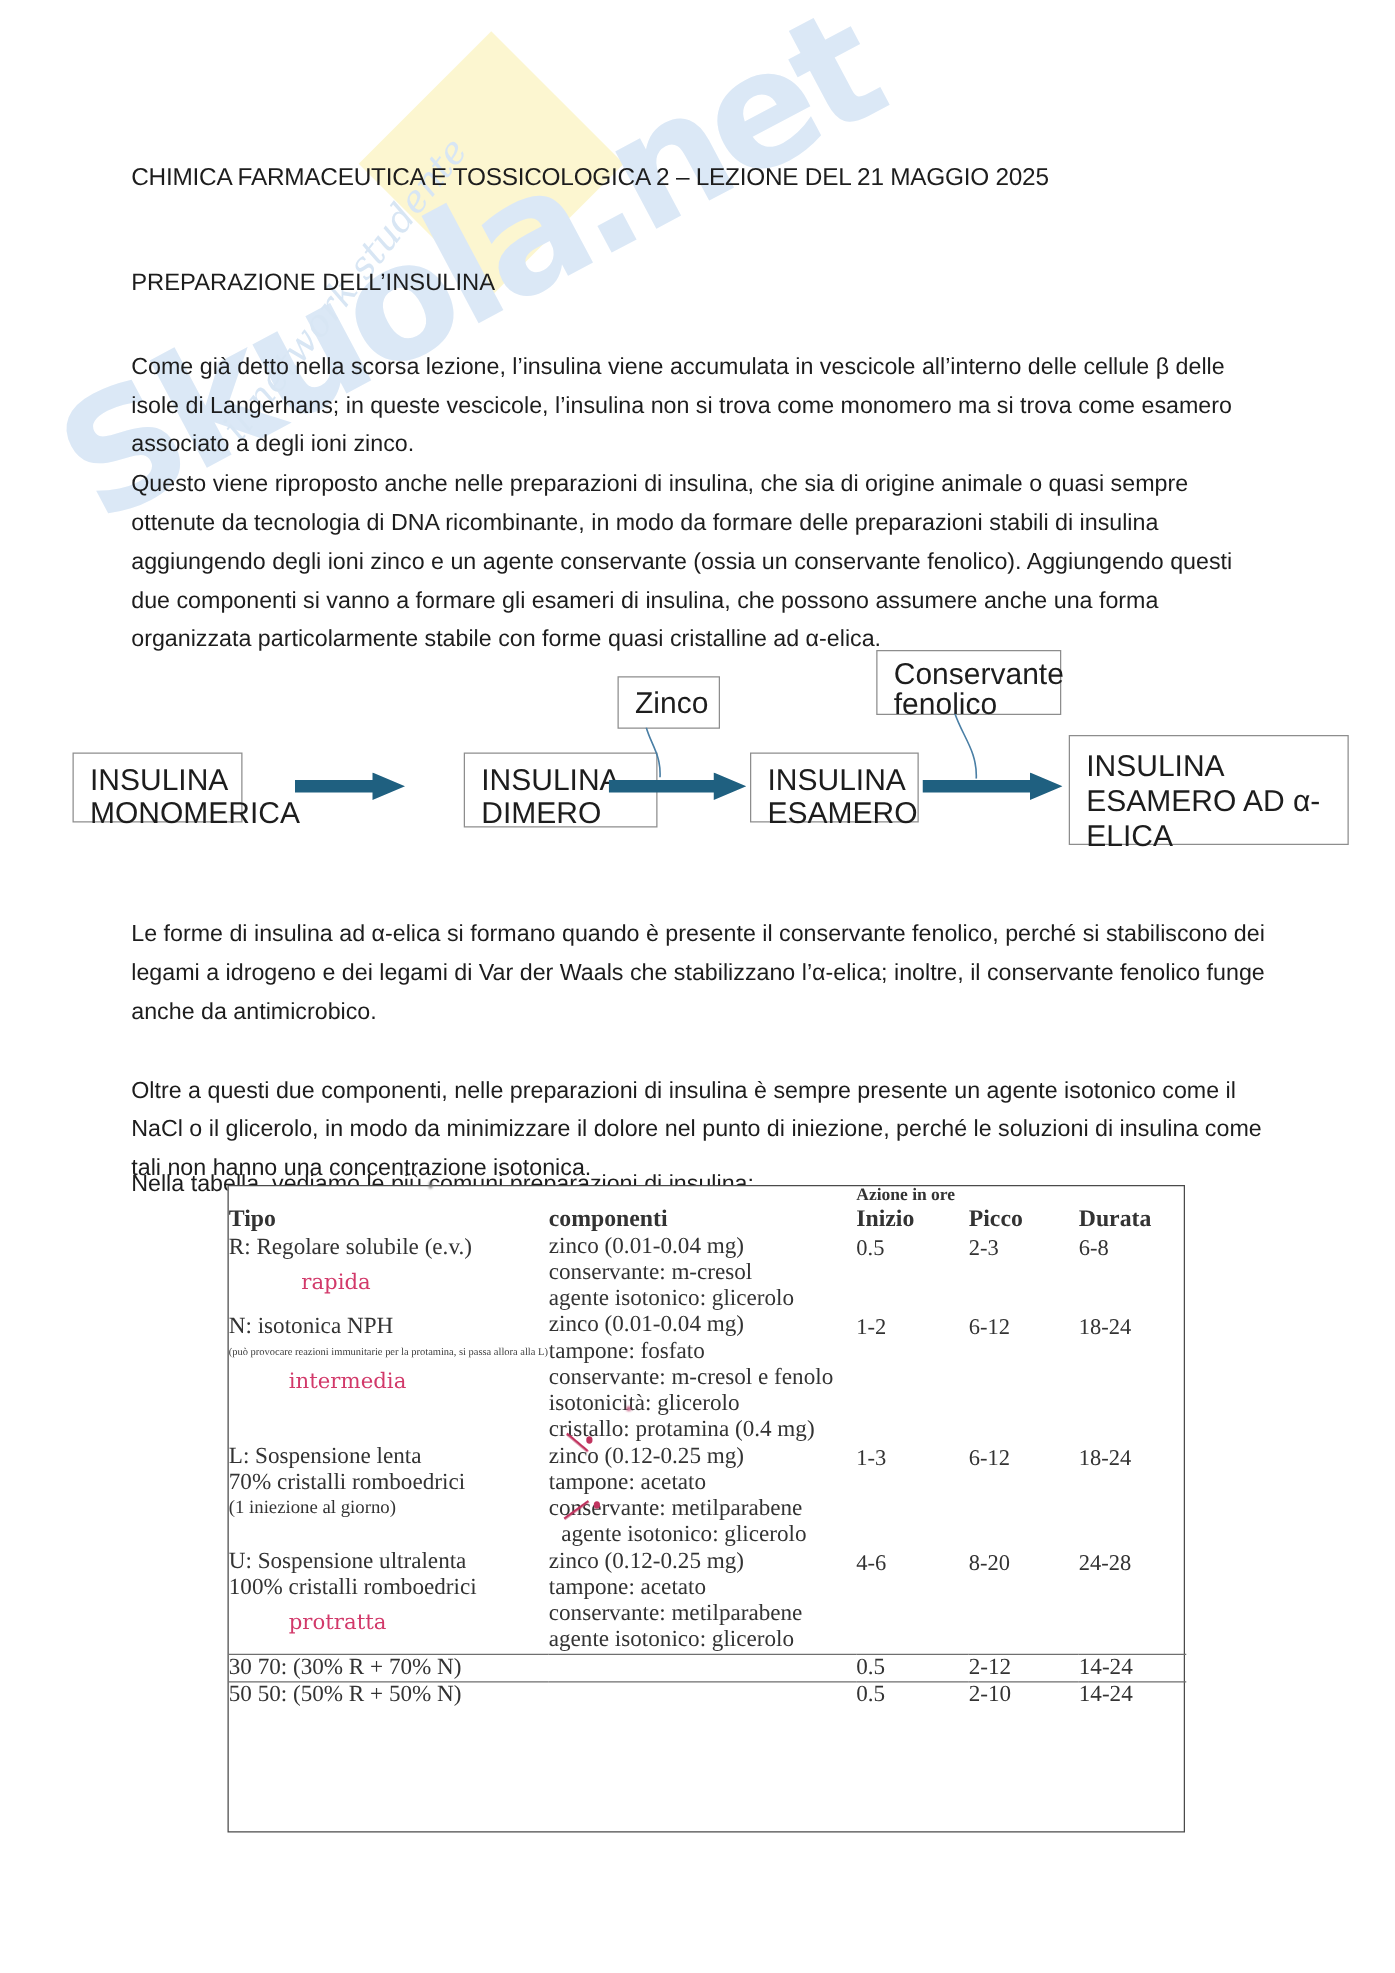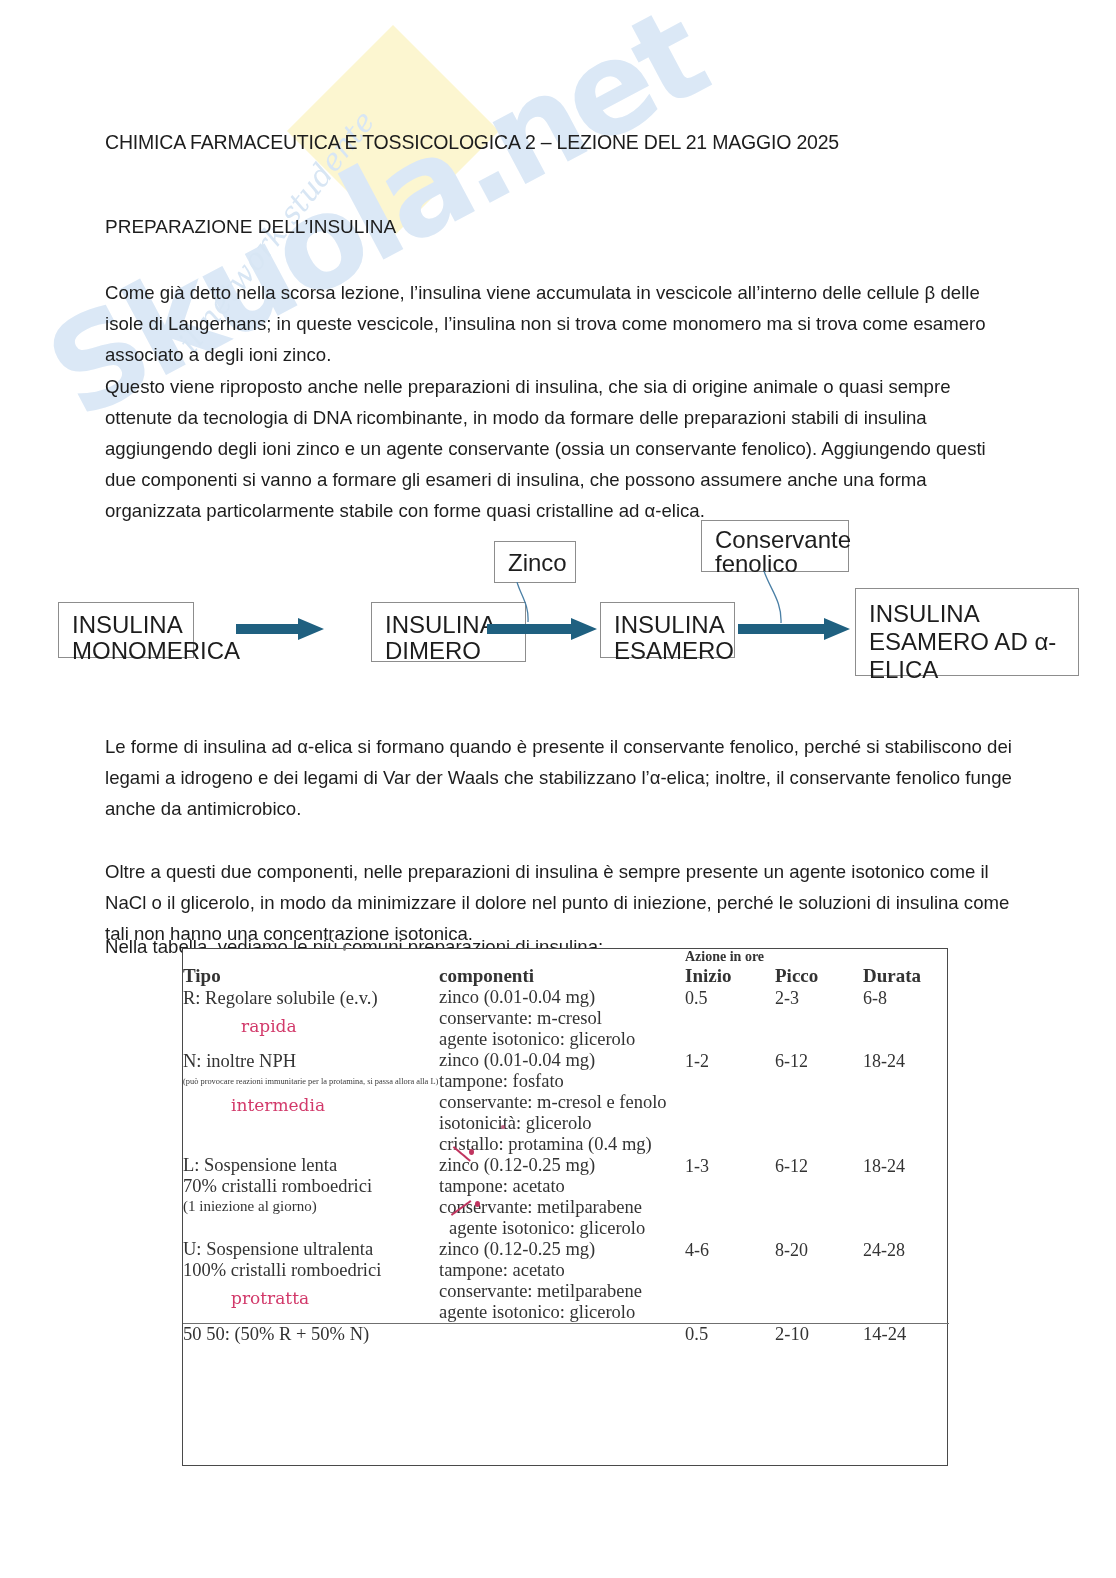--- a/index.html
+++ b/index.html
@@ -337,21 +337,21 @@
             <span class="subline">conservante: m-cresol</span>
             <span class="subline">agente isotonico: glicerolo</span>
           </td>
           <td class="r-num">0.5</td>
           <td class="r-num">2-3</td>
           <td class="r-num">6-8</td>
         </tr>
 
         <tr>
           <td class="r-tipo">
-            <span>N: inoltre NPH</span>
+            <span>N: isotonica NPH</span>
             <span class="tiny-note">(può provocare reazioni immunitarie per la protamina, si passa allora alla L)</span>
             <span class="handwrite">intermedia</span>
           </td>
           <td class="r-comp">
             <span class="subline">zinco (0.01-0.04 mg)</span>
             <span class="subline">tampone: fosfato</span>
             <span class="subline">conservante: m-cresol e fenolo</span>
             <span class="subline">isotonicità: glicerolo</span>
             <span class="subline">cristallo: protamina (0.4 mg)</span>
           </td>
@@ -387,20 +387,27 @@
             <span class="subline">zinco (0.12-0.25 mg)</span>
             <span class="subline">tampone: acetato</span>
             <span class="subline">conservante: metilparabene</span>
             <span class="subline">agente isotonico: glicerolo</span>
           </td>
           <td class="r-num">4-6</td>
           <td class="r-num">8-20</td>
           <td class="r-num">24-28</td>
         </tr>
 
+        <tr class="mixrow">
+          <td>30 70: (30% R + 70% N)</td>
+          <td></td>
+          <td class="num">0.5</td>
+          <td class="num">2-12</td>
+          <td class="num">14-24</td>
+        </tr>
 
         <tr class="mixrow">
           <td>50 50: (50% R + 50% N)</td>
           <td></td>
           <td class="num">0.5</td>
           <td class="num">2-10</td>
           <td class="num">14-24</td>
         </tr>
       </tbody>
     </table>

